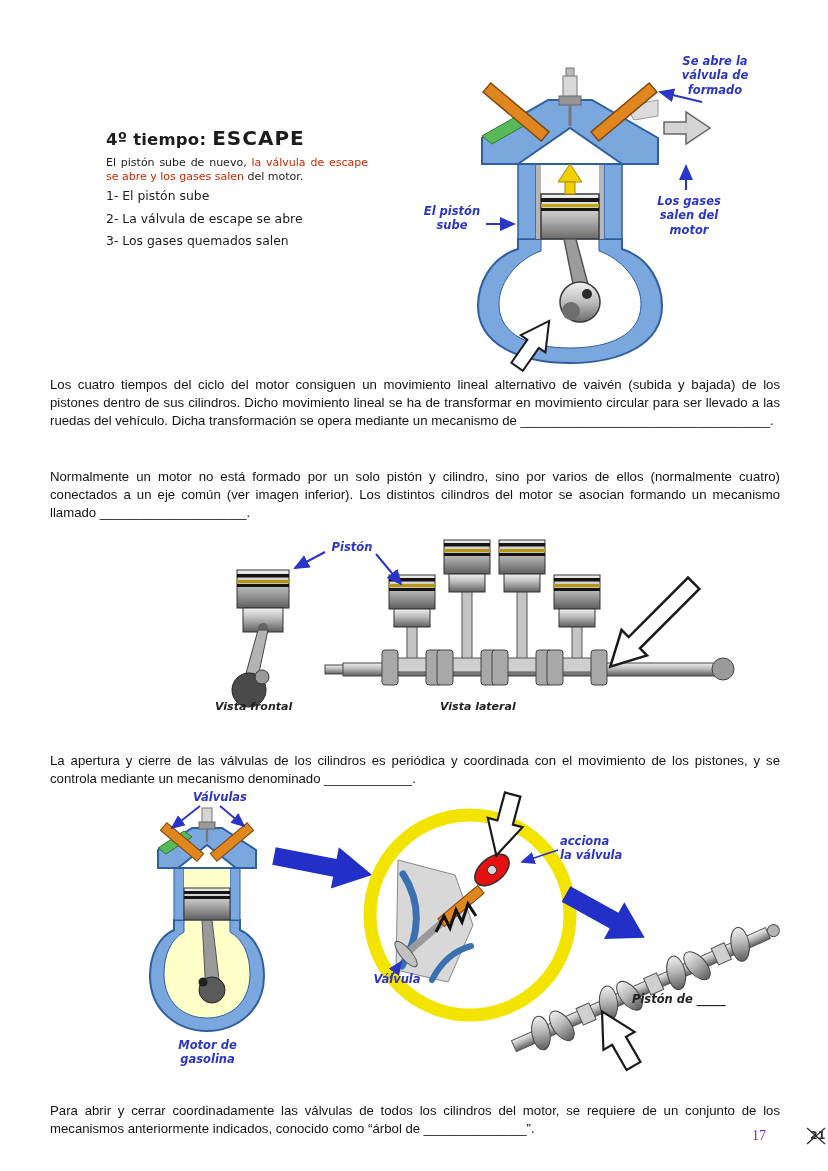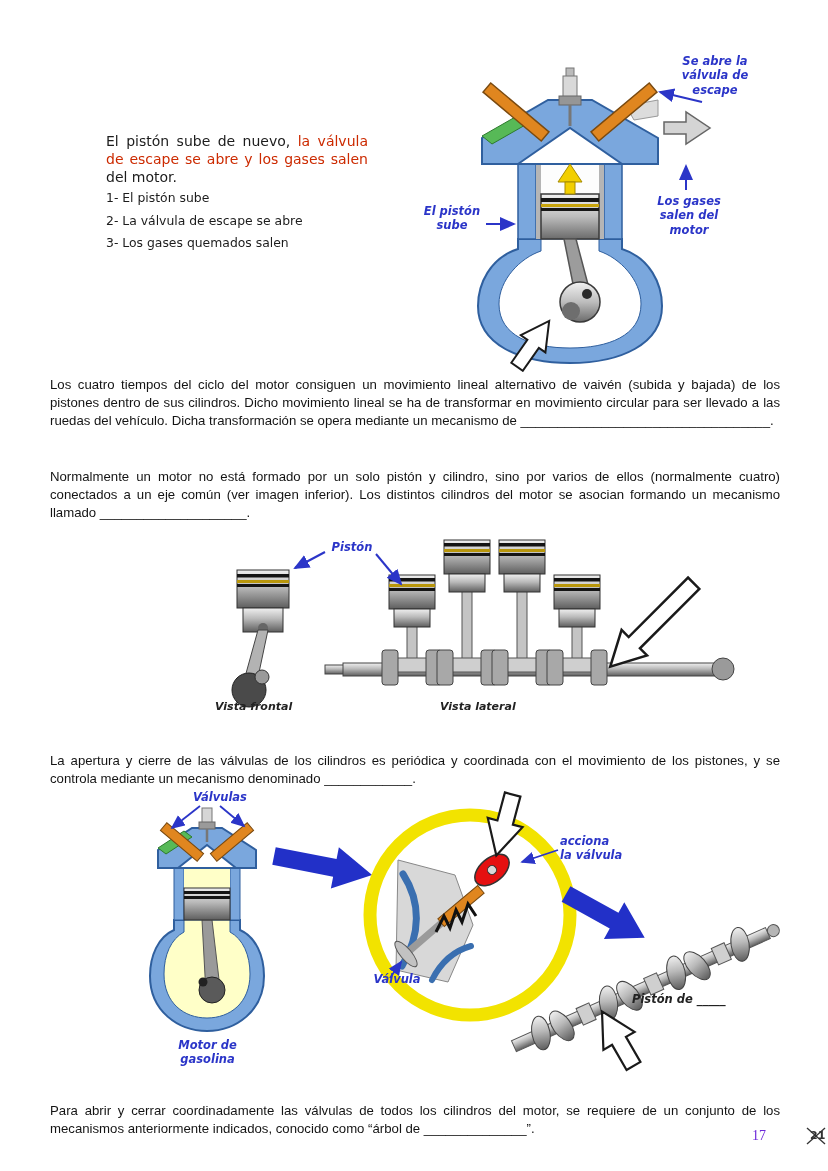--- a/index.html
+++ b/index.html
@@ -8,21 +8,21 @@
   .page { position:relative; width:828px; height:1171px; background:#fff; overflow:hidden; color:#111; }
   .abs { position:absolute; }
 
   .para { position:absolute; left:50px; width:730px; font-size:13.2px; line-height:1.38;
           text-align:justify; color:#141414; }
 
   
   .escape-block { font-family:"DejaVu Sans",sans-serif; color:#1c1c1c; }
   .escape-title { font-size:16.5px; font-weight:bold; letter-spacing:.2px; }
   .escape-title .title-word { font-size:20px; letter-spacing:1px; }
-  .escape-desc { margin-top:6px; width:262px; font-size:14px; line-height:1.3; text-align:justify; }
+  .escape-desc { margin-top:6px; width:262px; font-size:11px; line-height:1.3; text-align:justify; }
   .red { color:#cc2a00; }
   .seq-title { margin-top:14px; font-size:13px; font-weight:bold; }
   .steps { margin-top:0; list-style:none; font-size:12.4px; line-height:1.85; }
 
   .fig-label { position:absolute; font-family:"DejaVu Sans",sans-serif; font-style:italic; font-weight:bold;
                font-size:11.5px; color:#2b35c8; white-space:pre-line; text-align:center; line-height:1.25; }
   .fig-caption { position:absolute; font-family:"DejaVu Sans",sans-serif; font-style:italic; font-weight:bold;
                  font-size:11px; color:#222; white-space:pre-line; text-align:left; line-height:1.3; }
   .fig-caption.left { text-align:left; }
 
@@ -30,20 +30,21 @@
   .corner-mark { font-family:"DejaVu Sans",sans-serif; font-size:11px; font-weight:bold; color:#333; width:22px; height:20px;margin-left:24px; }
   .corner-mark span { position:absolute; left:5px; top:3px; }
   .corner-mark svg { position:absolute; left:0; top:0; }
 </style>
 </head>
 <body>
 
 <div class="page">
 
   <div class="abs escape-block" style="left:106px; top:126px; width:300px">
+    <div class="escape-title"><span>4º tiempo: </span><span class="title-word">ESCAPE</span></div>
     <p class="escape-desc"><span>El pistón sube de nuevo, </span><span class="red">la válvula de escape se abre y los gases salen</span><span> del motor.</span></p>
     <ul class="steps">
       <li>1- El pistón sube</li>
       <li>2- La válvula de escape se abre</li>
       <li>3- Los gases quemados salen</li>
     </ul>
   </div>
 
   <div class="abs" style="left:420px; top:52px; width:395px; height:320px">
     <svg width="395" height="320" viewBox="0 0 395 320">
@@ -114,21 +115,21 @@
         <polygon points="-7,40 -7,12 -15,12 0,-16 15,12 7,12 7,40" fill="#ffffff" stroke="#1a1a1a" stroke-width="2"></polygon>
       </g>
 
       <line x1="282" y1="50" x2="240" y2="40" stroke="#2b35c8" stroke-width="2" marker-end="url(#mb1)"></line>
       <line x1="266" y1="138" x2="266" y2="114" stroke="#2b35c8" stroke-width="2" marker-end="url(#mb1)"></line>
       <line x1="66" y1="172" x2="94" y2="172" stroke="#2b35c8" stroke-width="2" marker-end="url(#mb1)"></line>
     </svg>
 
     <div class="fig-label" style="left:245px; top:2px; width:100px">Se abre la
 válvula de
-escape</div>
+formado</div>
     <div class="fig-label" style="left:228px; top:142px; width:82px">Los gases
 salen del
 motor</div>
     <div class="fig-label" style="left:0px; top:152px; width:64px">El pistón
 sube</div>
   </div>
 
   <p class="para" style="top:376px">Los cuatro tiempos del ciclo del motor consiguen un movimiento lineal alternativo de vaivén (subida y bajada) de los pistones dentro de sus cilindros. Dicho movimiento lineal se ha de transformar en movimiento circular para ser llevado a las ruedas del vehículo. Dicha transformación se opera mediante un mecanismo de __________________________________.</p>
 
   <p class="para" style="top:468px">Normalmente un motor no está formado por un solo pistón y cilindro, sino por varios de ellos (normalmente cuatro) conectados a un eje común (ver imagen inferior). Los distintos cilindros del motor se asocian formando un mecanismo llamado ____________________.</p>

